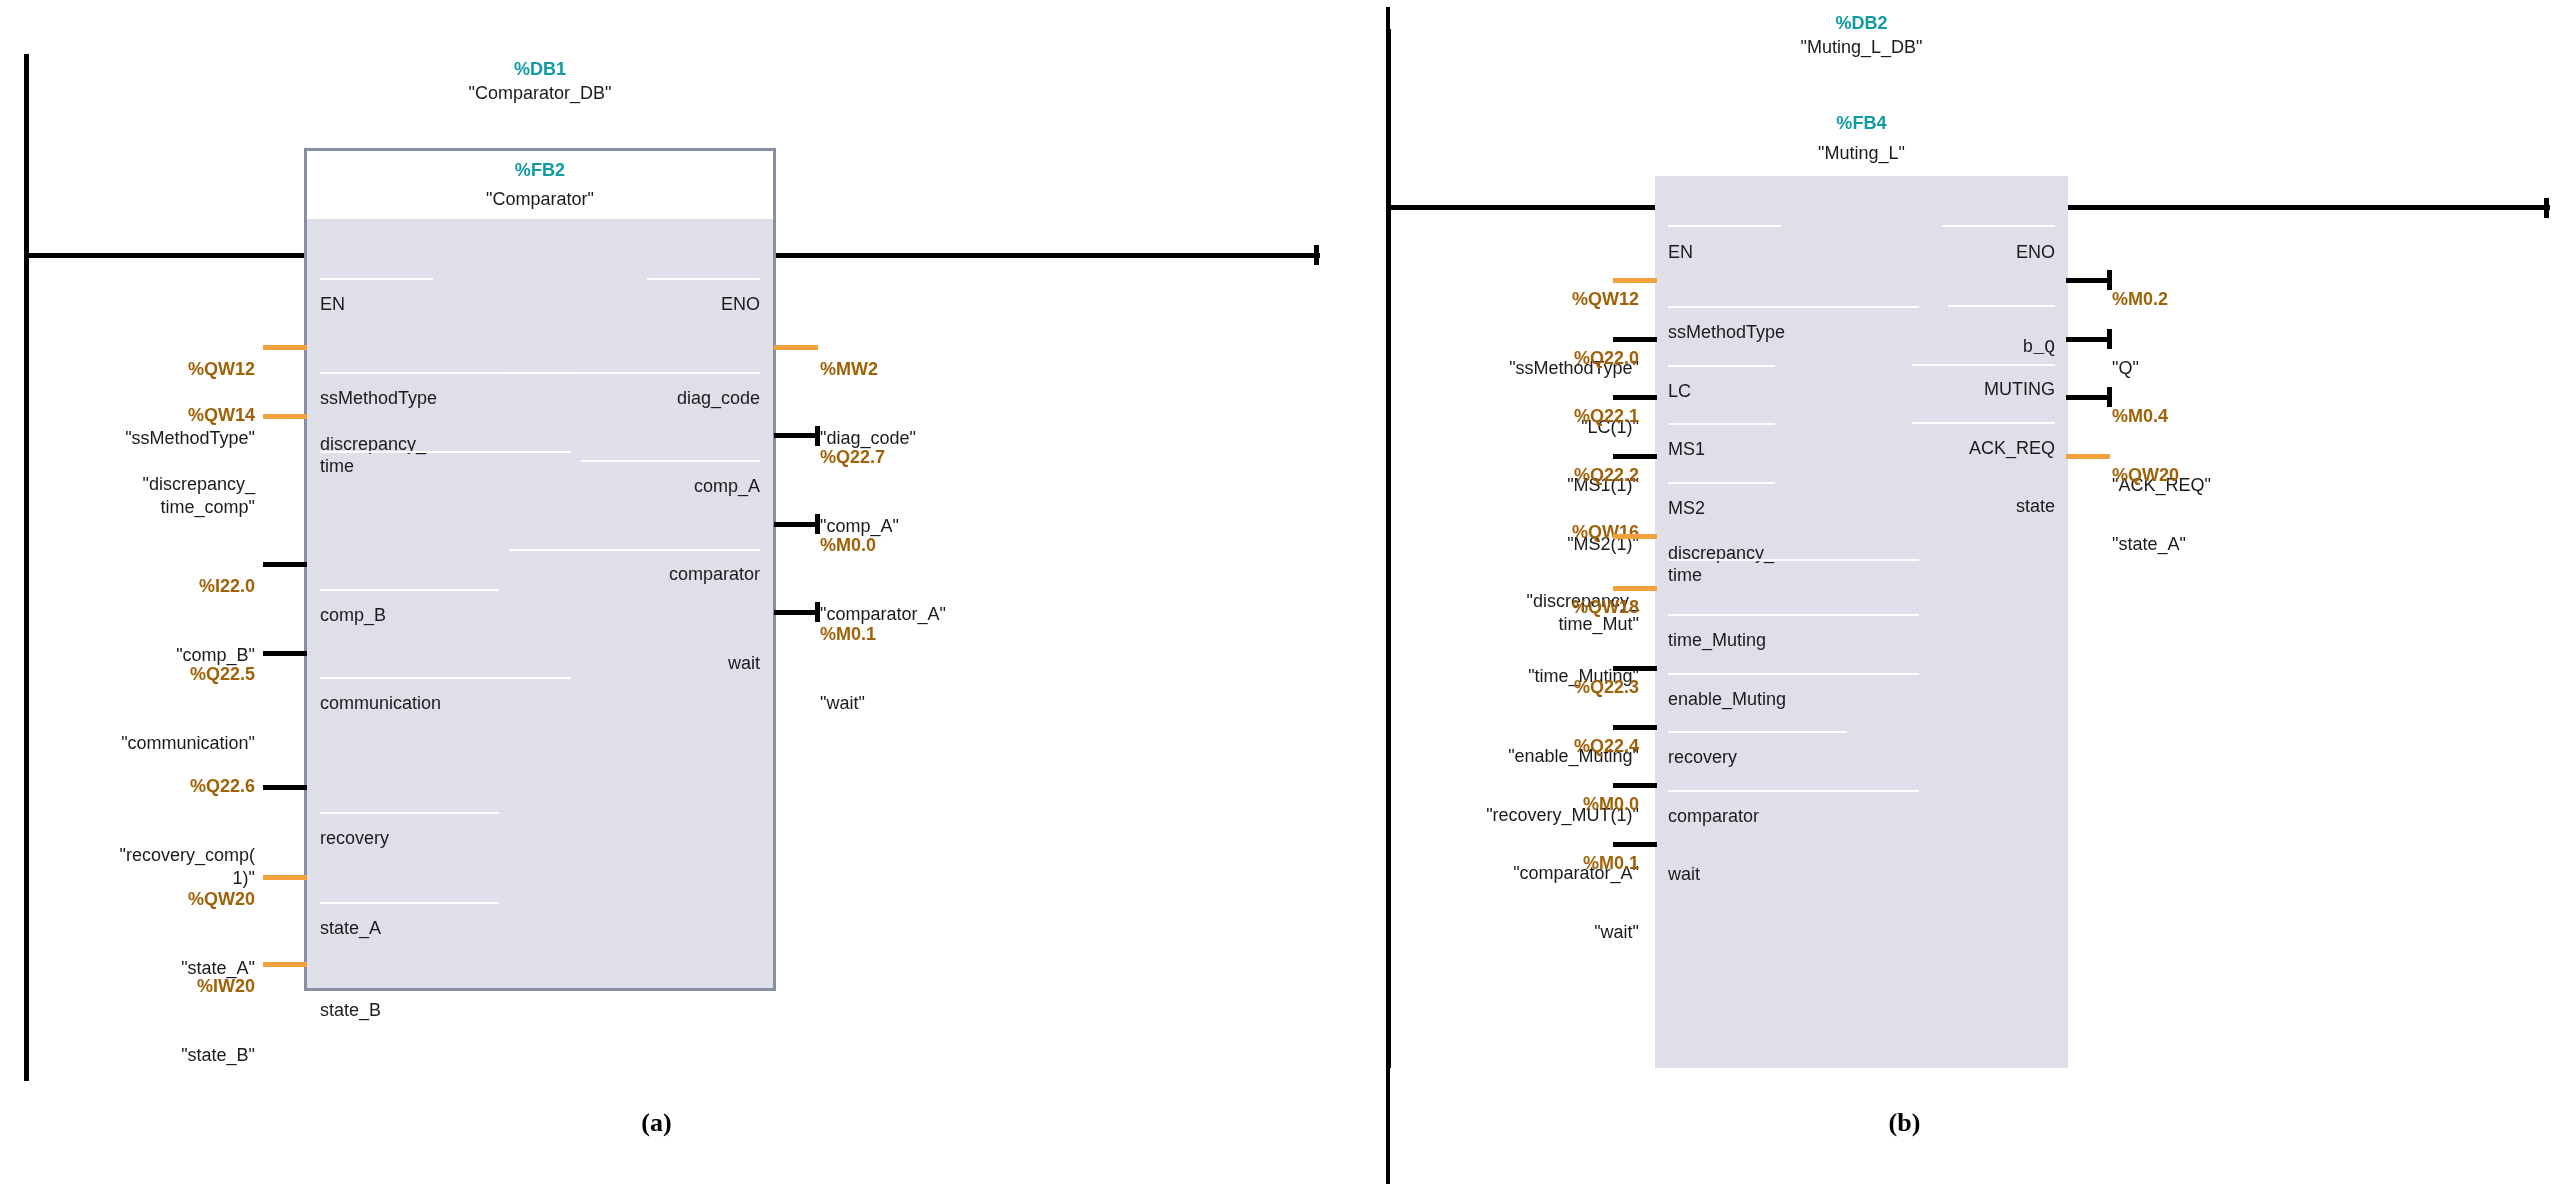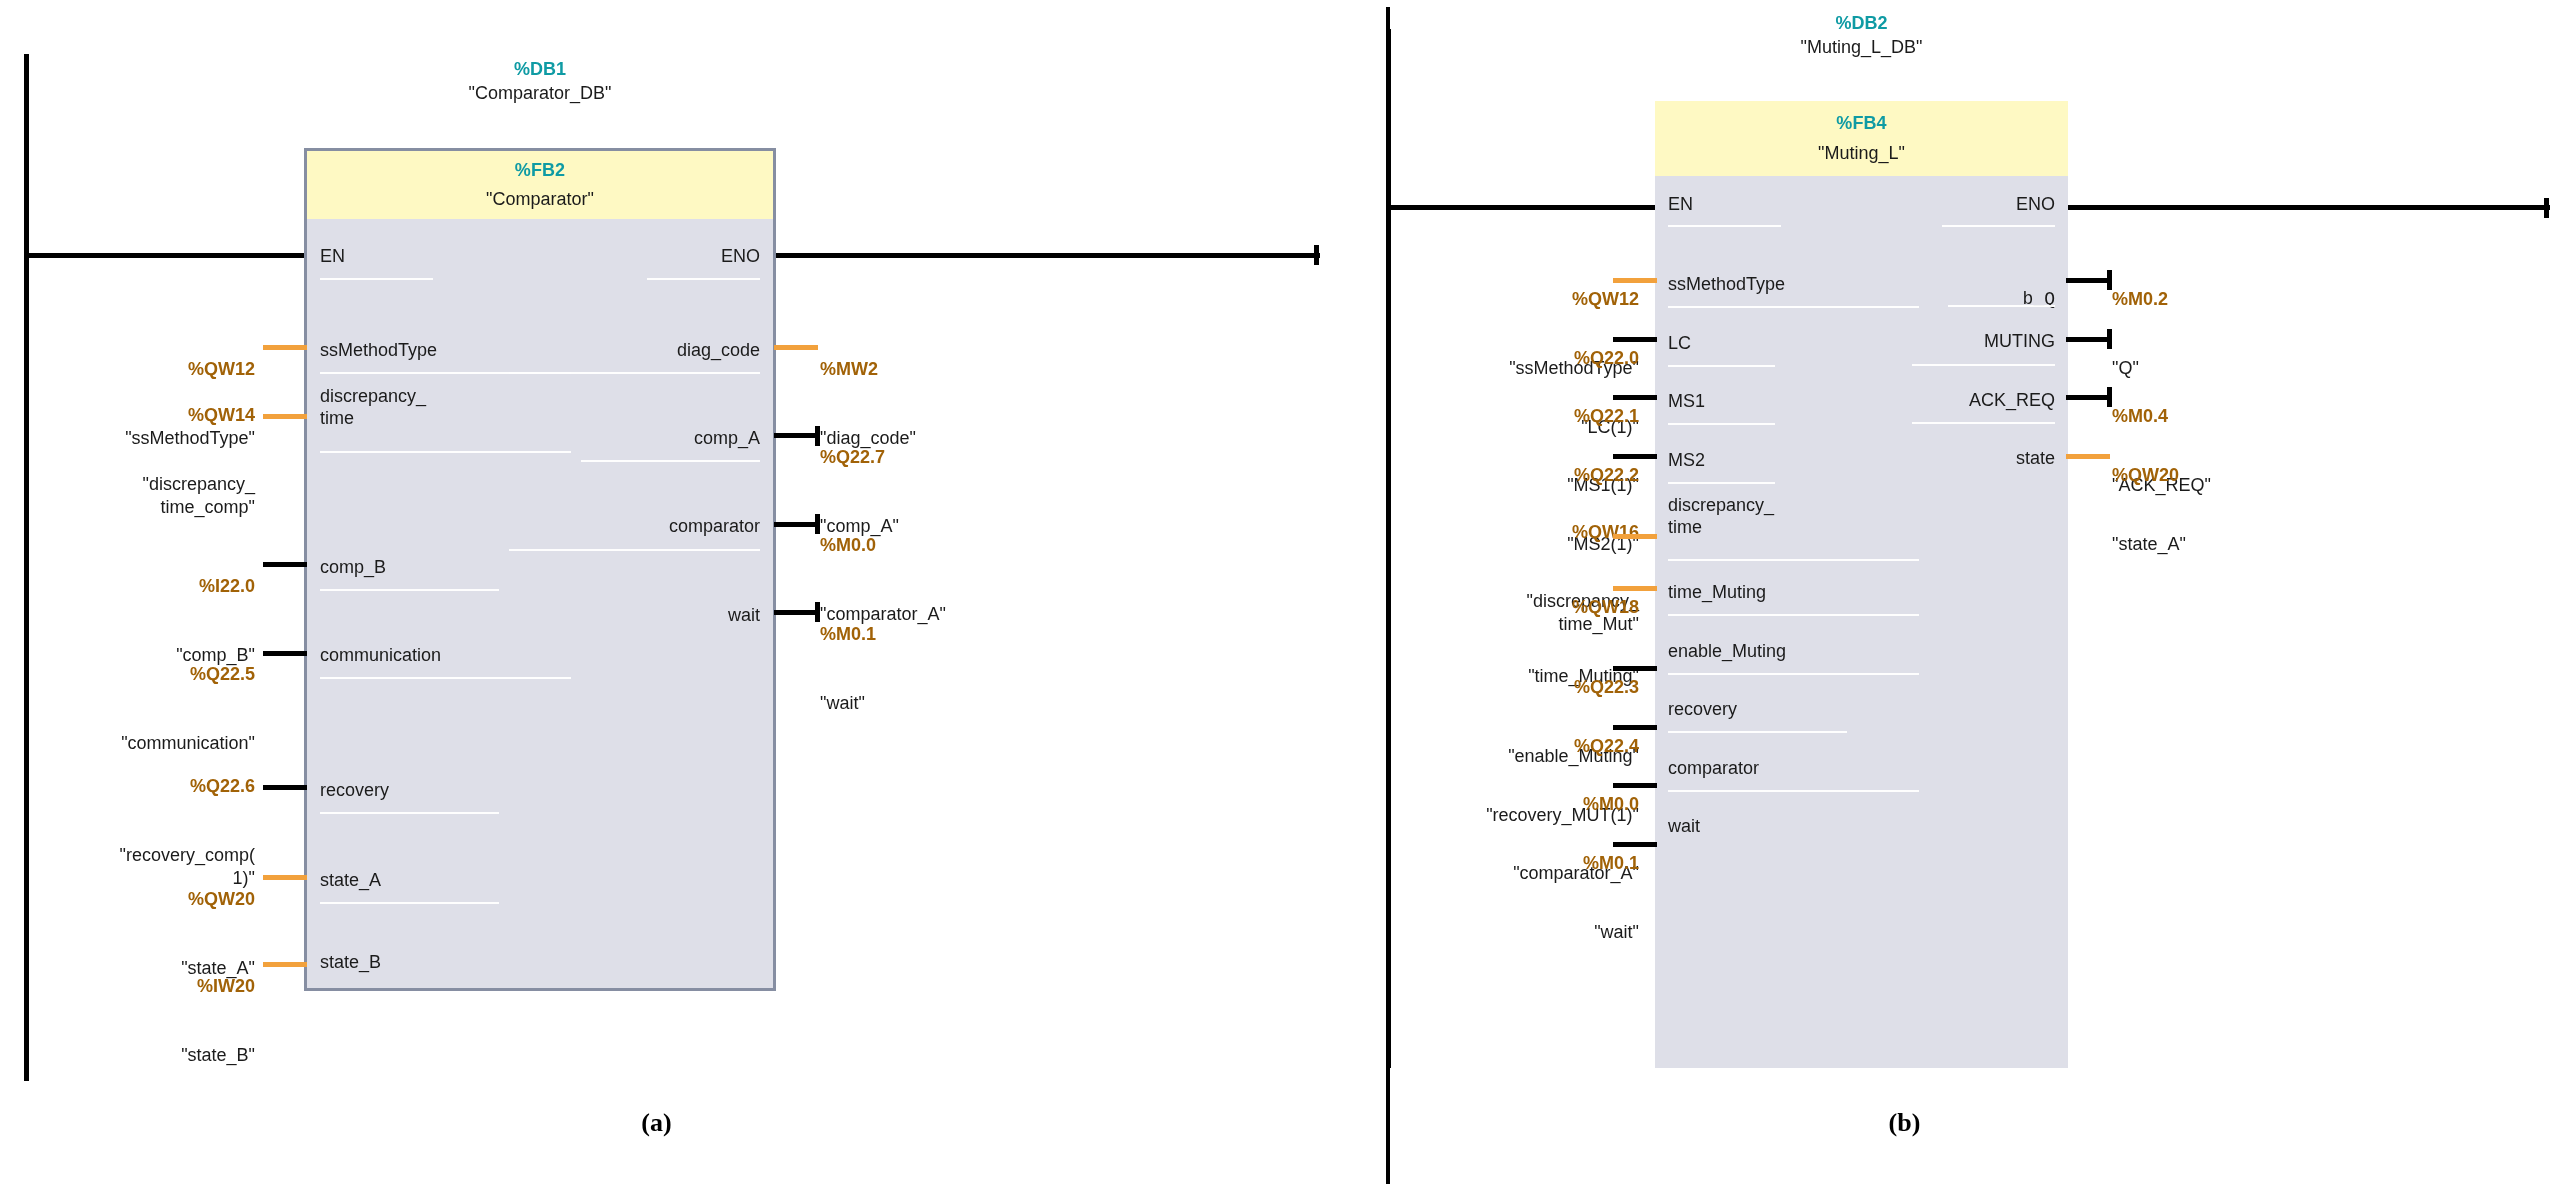--- a/index.html
+++ b/index.html
@@ -9,27 +9,27 @@
 
   
   .canvas{position:absolute;left:0;top:0;width:2576px;height:1191px;}
   .rail{position:absolute;background:#000000;}
   .wire{position:absolute;background:#000000;height:5.4px;}
   .wire.word{background:#F2A13C;}
   .term{position:absolute;background:#000000;width:5.4px;height:20px;}
 
   
   .fb{position:absolute;border:3px solid #868ea2;box-sizing:border-box;background:#dedfe8;}
-  .fb-head{position:absolute;left:0;top:0;right:0;background:#fef9c3;
+  .fb-head{position:absolute;left:0;top:0;right:0;background:#ffffff;
            display:flex;flex-direction:column;align-items:center;justify-content:center;}
   .fb-num{color:#0f9ba4;font-weight:bold;font-size:18px;letter-spacing:0.1px;}
   .fb-name{color:#1b1b1b;font-size:18px;margin-top:8.4px;}
 
   
-  .pin{position:absolute;font-size:18px;color:#1b1b1b;line-height:21.5px;white-space:pre;}
+  .pin{position:absolute;font-size:18px;color:#1b1b1b;line-height:21.5px;white-space:pre;margin-top:48px;}
   .pin.left{left:13px;text-align:left;}
   .pin.right{right:13px;text-align:center;}
   .sep{position:absolute;height:1.8px;background:#ffffff;opacity:.95;}
 
   
   .operand{position:absolute;line-height:23px;white-space:pre;font-size:18px;}
   .operand .addr{display:block;color:#a16207;font-weight:bold;}
   .operand .sym{display:block;color:#1b1b1b;}
   .operand.r{text-align:right;}
   .operand.l{text-align:left;}

